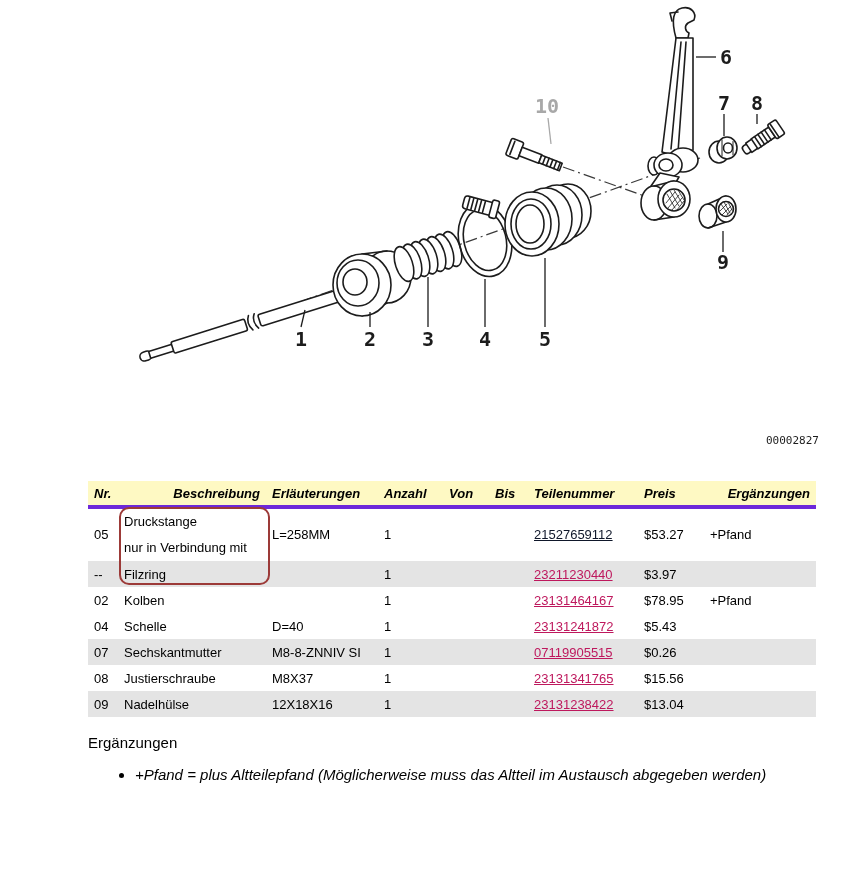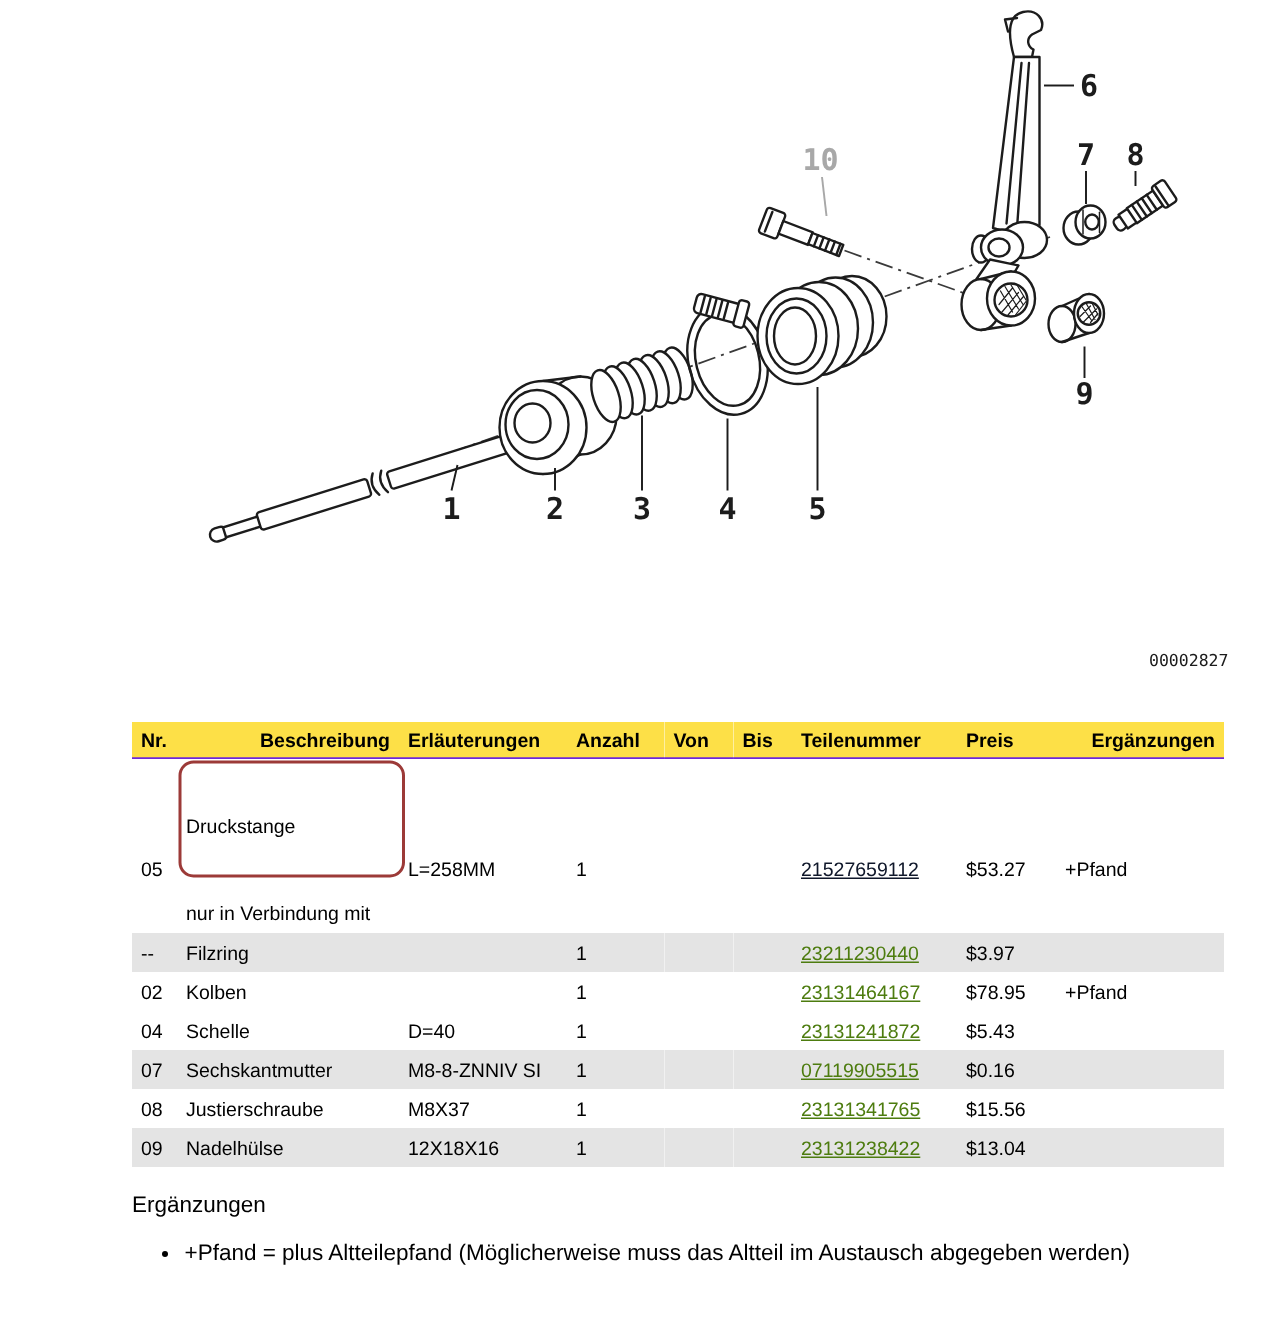--- a/index.html
+++ b/index.html
@@ -5,37 +5,37 @@
   html,body{margin:0;padding:0;background:#fff;}
   body{width:857px;height:884px;font-family:"Liberation Sans",sans-serif;color:#000;overflow:hidden;}
   .page{position:relative;width:857px;height:884px;}
 
   
   .diagram{display:block;}
 
   
   .table-wrap{position:relative;margin:19px 0 0 88px;width:728px;}
   table.parts{border-collapse:collapse;width:728px;font-size:13px;table-layout:fixed;}
-  table.parts th{background:#fde047;font-weight:bold;text-align:left;height:24px;padding:0 6px;
-    border-bottom:1px solid #6d28d9;white-space:nowrap;overflow:hidden;}
+  table.parts th{background:#fef9c3;font-weight:bold;text-align:left;height:24px;padding:0 6px;
+    border-bottom:4px solid #6d28d9;white-space:nowrap;overflow:hidden;font-style:italic;}
   table.parts td{height:26px;padding:0 6px;white-space:nowrap;overflow:hidden;vertical-align:middle;}
   table.parts tr.alt td{background:#e4e4e4;}
   table.parts th.c{text-align:right;}
   table.parts th.r,table.parts td.r{text-align:left;padding-right:14px;}
   td.two-line{height:52px;line-height:26px;vertical-align:top;padding-top:0;}
-  td.two-line .l1,td.two-line .l2{height:26px;margin-top:32px;}
-  a.pn{color:#4d7c0f;text-decoration:underline;cursor:pointer;}
+  td.two-line .l1,td.two-line .l2{height:26px;}
+  a.pn{color:#be185d;text-decoration:underline;cursor:pointer;}
   a.pn.visited{color:#0f172a;}
   .red-box{position:absolute;left:31px;top:26px;width:147px;height:74px;
     border:2px solid #9c3a38;border-radius:10px;pointer-events:none;}
 
   
   .footer{margin:17px 0 0 88px;font-size:15px;}
   .footer .fh{margin:0 0 14px 0;}
-  .footer ul{margin:0;padding:0 0 0 35px;}
+  .footer ul{margin:12px;padding:0 0 0 35px;font-style:italic;}
   .footer li{font-size:15px;line-height:20px;}
 </style>
 </head>
 <body>
 
 <div class="page">
 
   <svg class="diagram" width="857" height="462" viewBox="0 0 857 462" xmlns="http://www.w3.org/2000/svg">
 
     <g stroke="#3a3a3a" stroke-width="1.2" stroke-dasharray="12 4 2 4" fill="none">
@@ -279,21 +279,21 @@
           <td></td>
         </tr>
         <tr class="alt">
           <td>07</td>
           <td>Sechskantmutter</td>
           <td>M8-8-ZNNIV SI</td>
           <td>1</td>
           <td></td>
             <td></td>
           <td><a class="pn">07119905515</a></td>
-          <td class="r">$0.16</td>
+          <td class="r">$0.26</td>
           <td></td>
         </tr>
         <tr>
           <td>08</td>
           <td>Justierschraube</td>
           <td>M8X37</td>
           <td>1</td>
           <td></td>
             <td></td>
           <td><a class="pn">23131341765</a></td>

